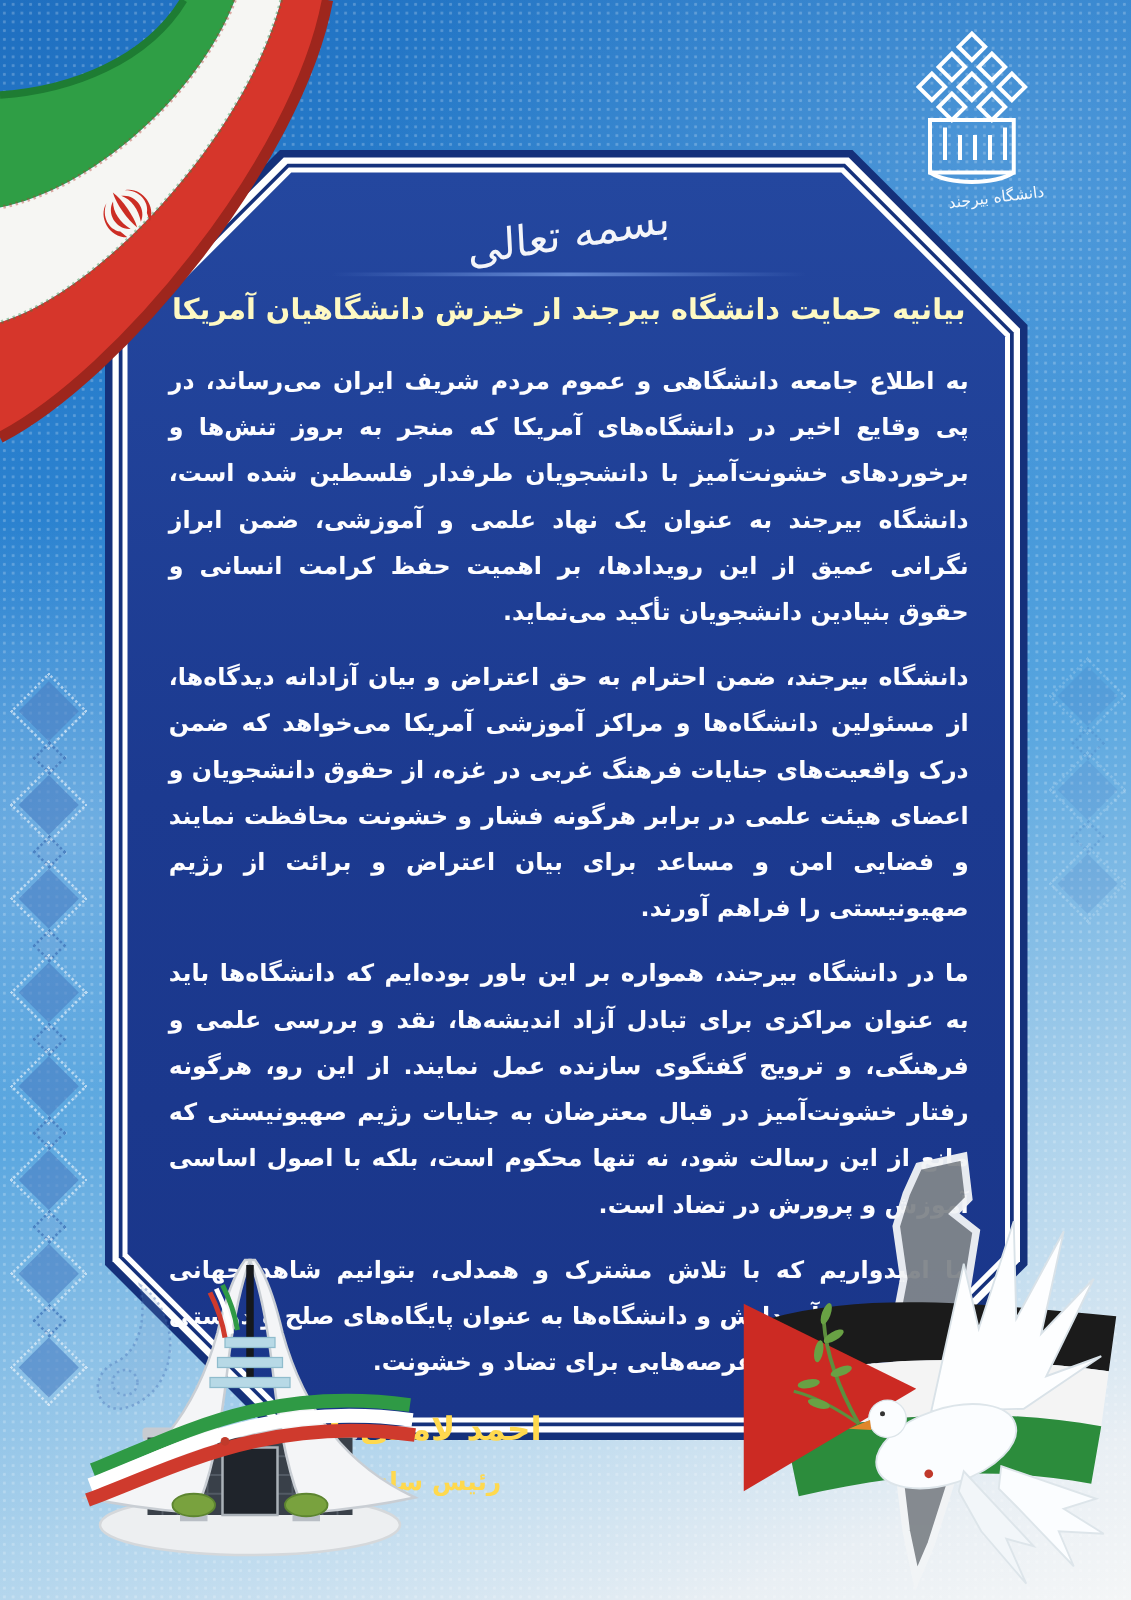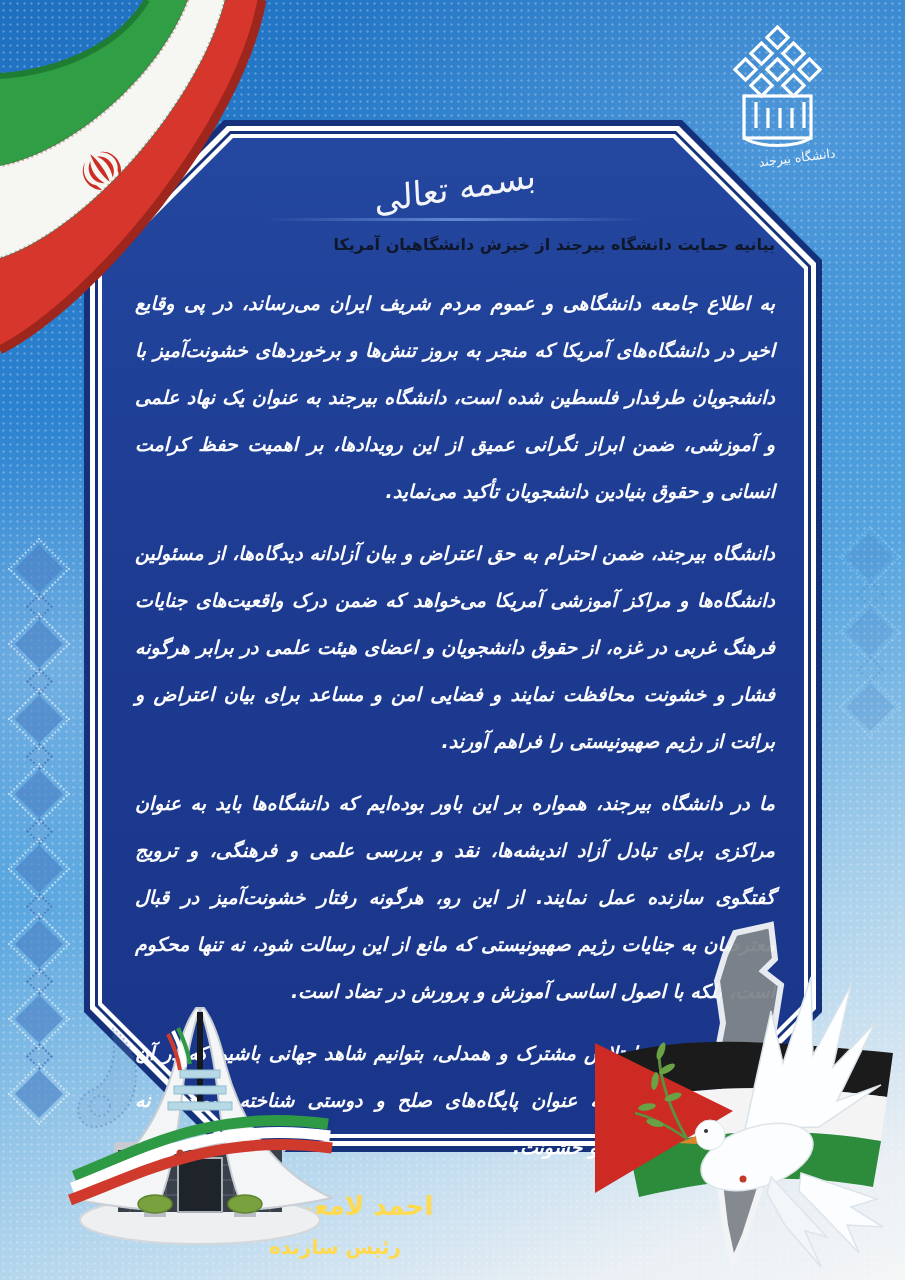--- a/index.html
+++ b/index.html
@@ -21,24 +21,24 @@
   .dia-big{width:34px;height:34px;transform:rotate(45deg);
       background:rgba(74,128,196,.62);outline:2px dotted rgba(255,255,255,.55);outline-offset:3px;}
   .dia-small{width:15px;height:15px;transform:rotate(45deg);
       border:2px dotted rgba(64,118,186,.75);background:rgba(120,165,215,.25);}
   
   .content{position:absolute;left:135px;top:150px;width:640px;direction:rtl;color:#fff;}
   .bismillah{margin:18px auto 6px;text-align:center;color:#fdfdfd;font-size:34px;
       transform:rotate(-9deg) skewX(-6deg);letter-spacing:1px;opacity:.96;}
   .sep{height:3px;width:380px;margin:10px auto 14px;
       background:linear-gradient(to right, transparent, rgba(150,190,255,.55), transparent);}
-  .title{color:#0f172a;font-weight:bold;font-size:16px;
+  .title{color:#fef9c3;font-weight:bold;font-size:23px;text-align:center;
       white-space:nowrap;margin:0 0 26px;}
-  .para{font-size:19px;font-weight:bold;line-height:47px;text-align:justify;
-      text-align-last:right;margin:0 0 15px;color:#fdfdff;font-style:italic;}
+  .para{font-size:19px;font-weight:bold;line-height:37px;text-align:justify;
+      text-align-last:right;margin:0 0 15px;color:#fdfdff;}
   .sig{margin:20px 310px 0 70px;width:260px;text-align:center;color:#ffd94e;font-weight:bold;}
   .sig-name{font-size:26px;margin:0 0 14px;}
   .sig-role{font-size:20px;}
   .logo-caption{position:absolute;left:712px;top:150px;width:170px;text-align:center;
       color:#fff;font-size:12.5px;transform:rotate(-7deg);opacity:.95;letter-spacing:.5px;}
   svg{display:block;}
 </style>
 </head>
 <body>
 

